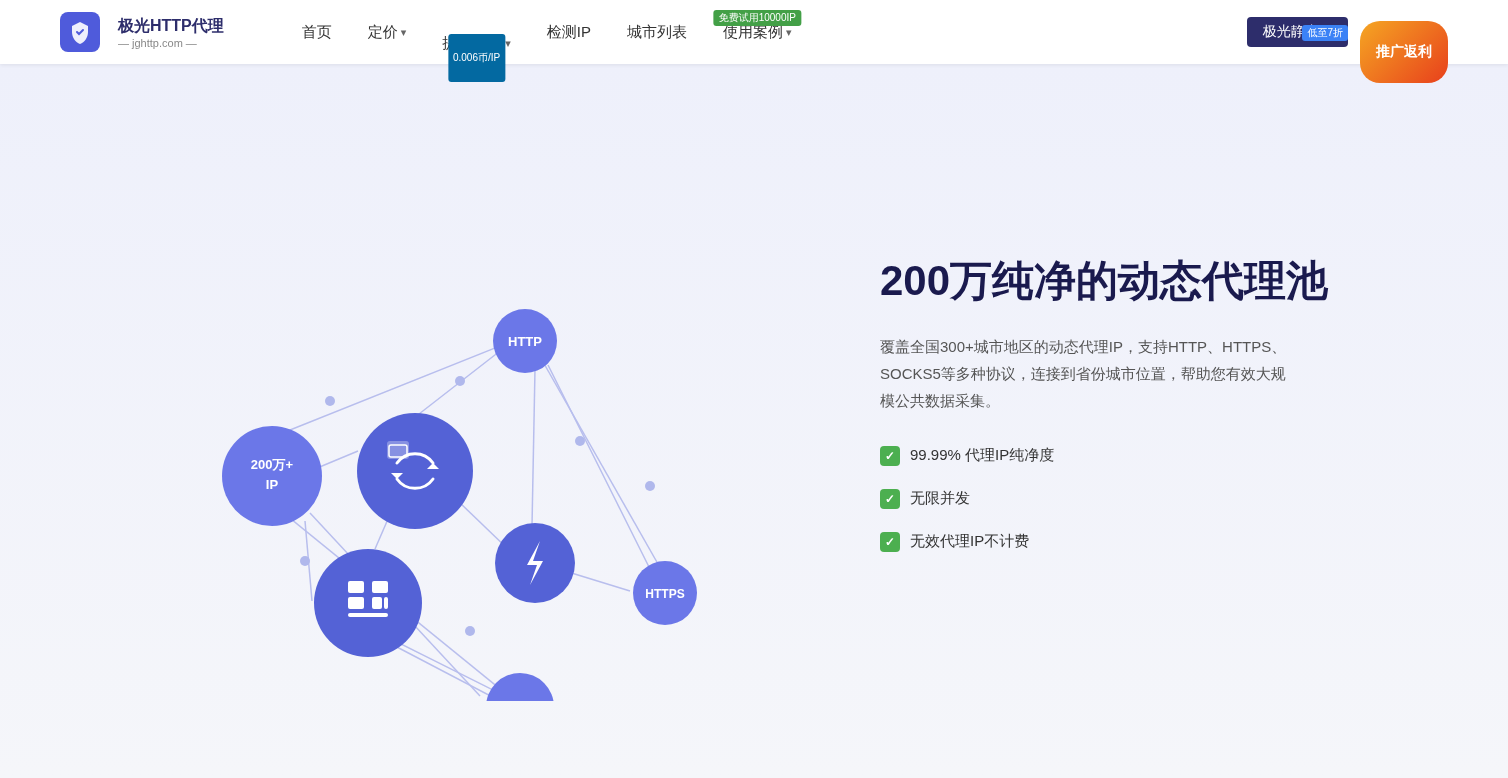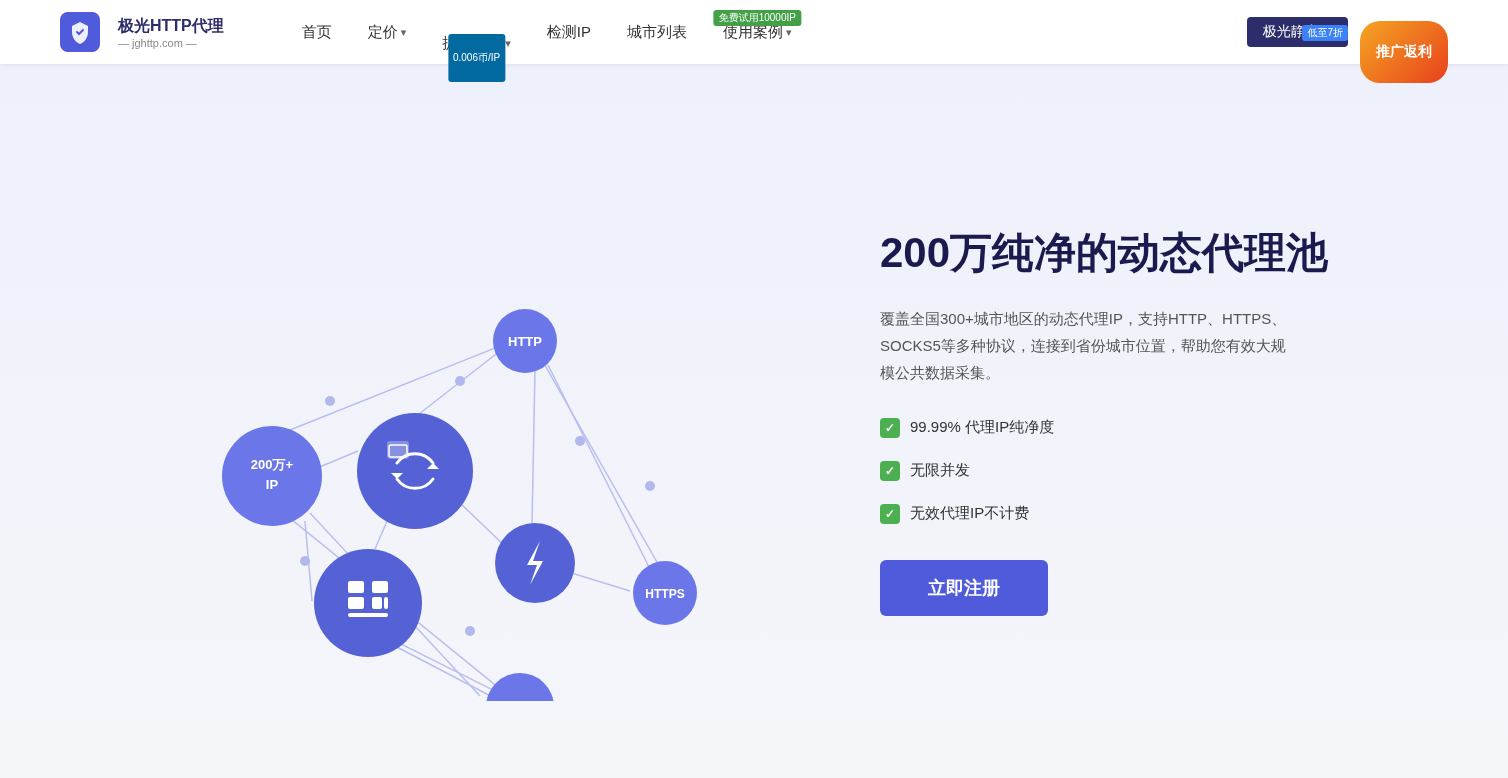--- a/index.html
+++ b/index.html
@@ -351,15 +351,14 @@
       <div class="feature-item">
         <div class="check-icon"></div>
         <span>无限并发</span>
       </div>
       <div class="feature-item">
         <div class="check-icon"></div>
         <span>无效代理IP不计费</span>
       </div>
     </div>
 
-    <button class="cta-btn">立即注册</button>
   </div>
 </section>
 
 </body></html>

